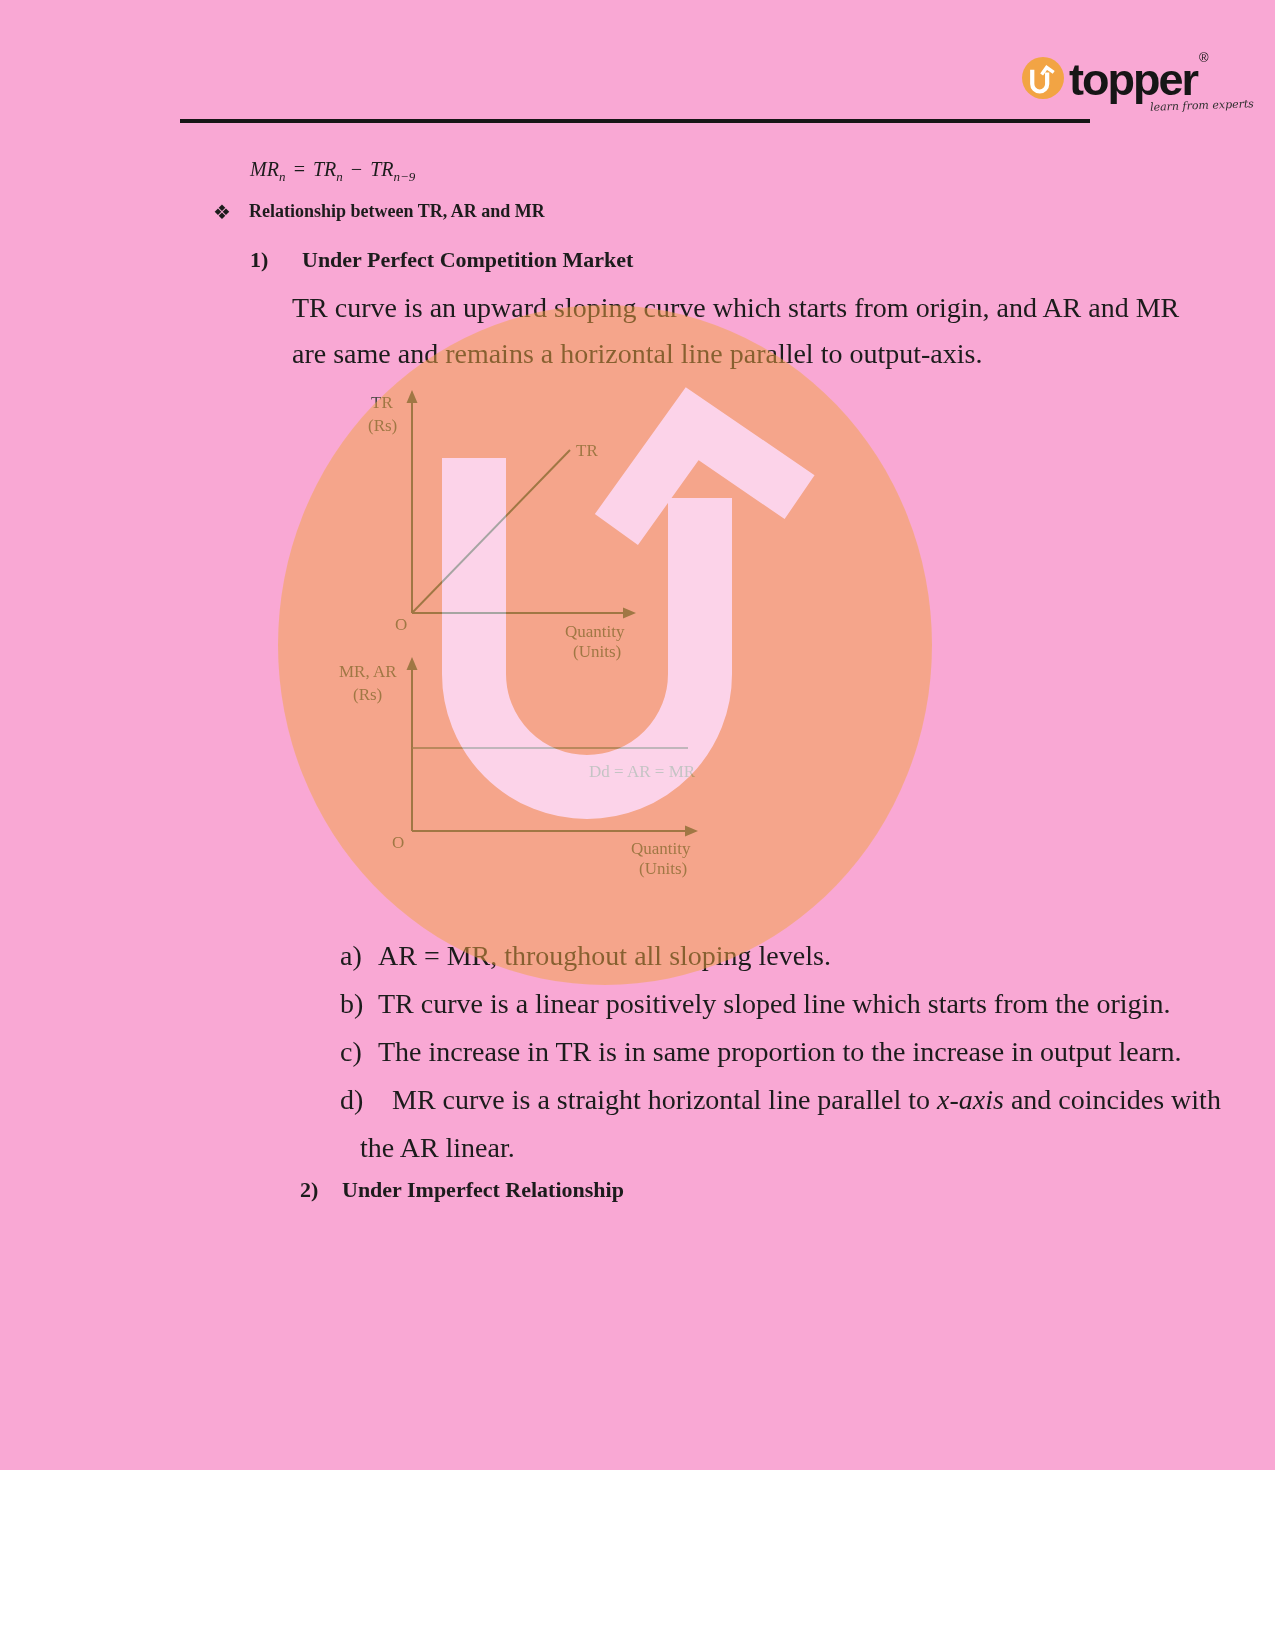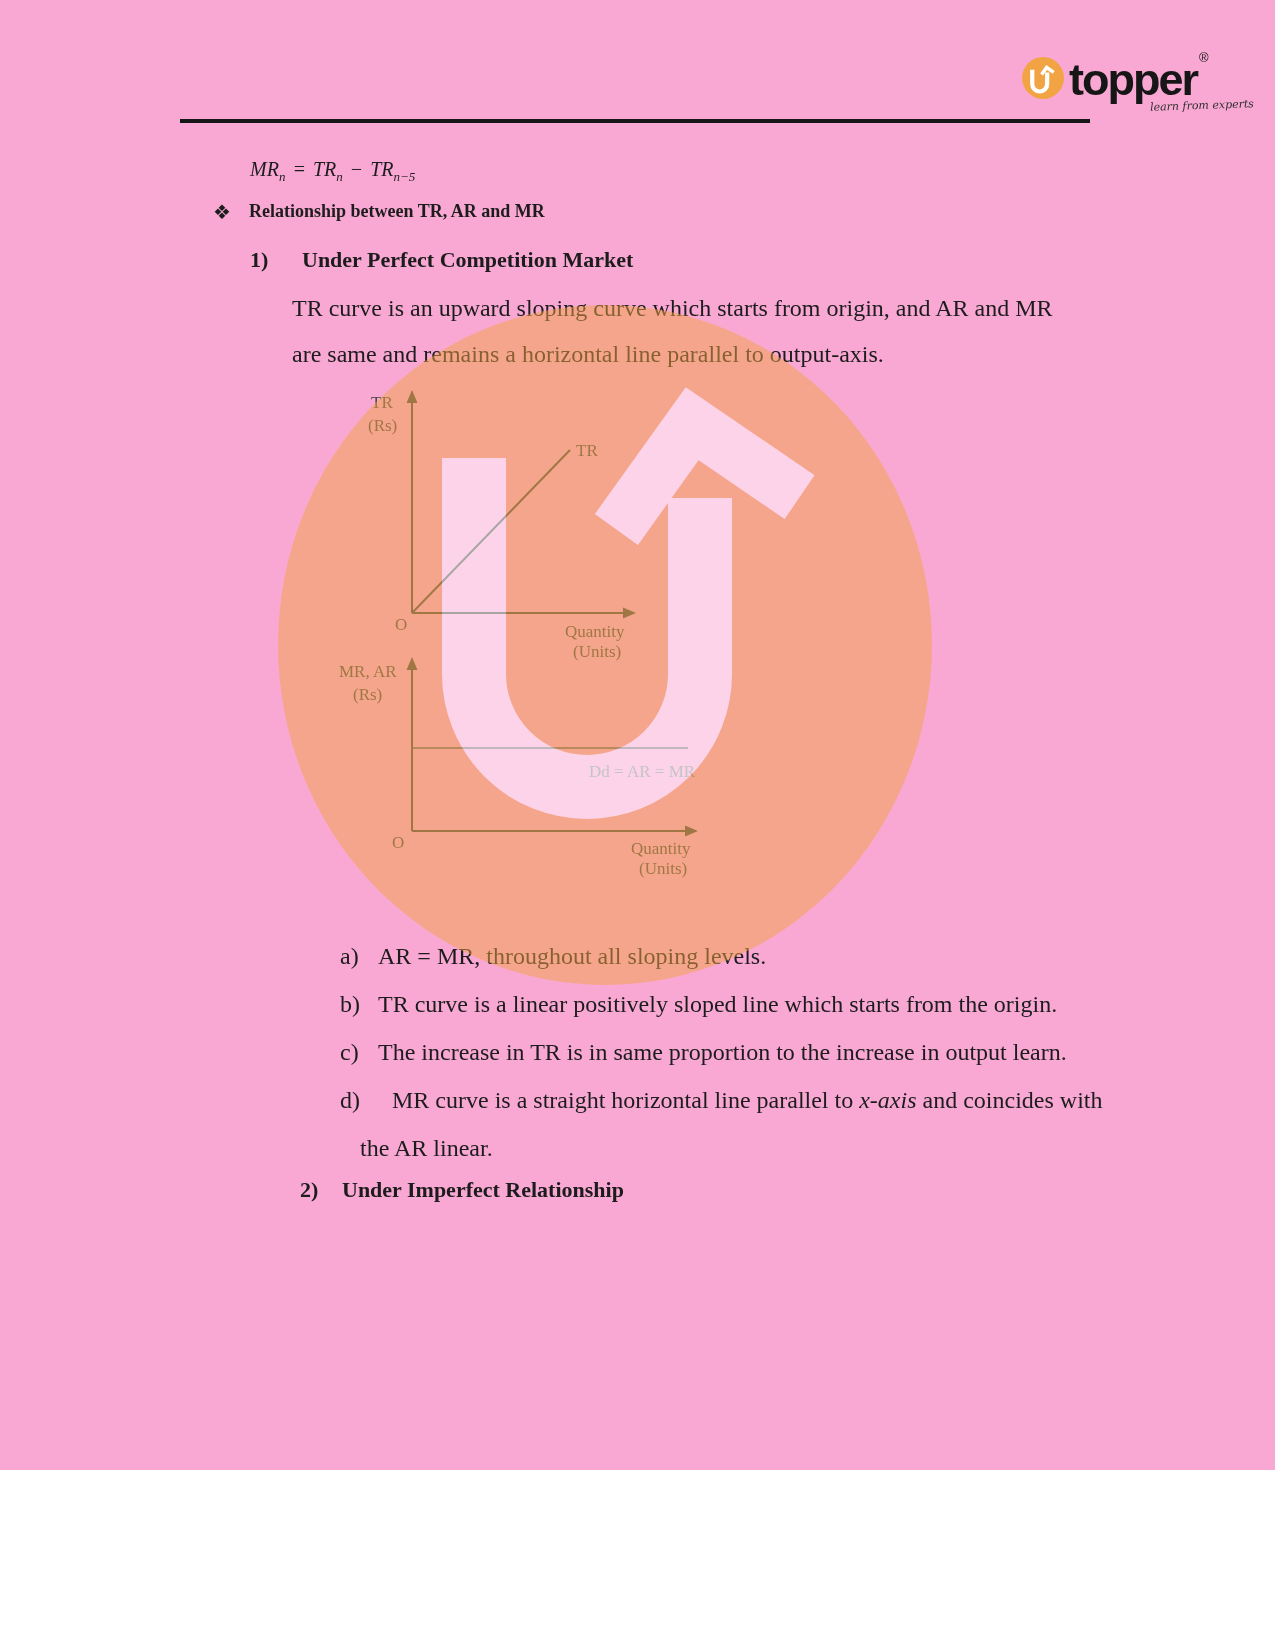--- a/index.html
+++ b/index.html
@@ -16,21 +16,21 @@
   .tagline{font-family:"DejaVu Serif",serif;font-style:italic;font-size:11px;color:#2e2e2e;
            transform:rotate(-2deg);}
   
   .formula{font-style:italic;font-size:20px;line-height:22px;}
   .formula sub{font-size:13px;line-height:10px;}
   .formula .op{padding:0 7px;}
   .sec-title{font-weight:bold;font-size:18px;line-height:24px;}
   .bullet{font-size:20px;line-height:24px;}
   .sub-marker{font-weight:bold;font-size:22px;line-height:24px;}
   .sub-title{font-weight:bold;font-size:22px;line-height:24px;}
-  .body-line{font-size:24px;line-height:24px;}
+  .body-line{font-size:28px;line-height:24px;}
   .it{font-style:italic;}
   
   .watermark{position:absolute;left:0;top:0;width:1275px;height:1650px;
              opacity:0.5;pointer-events:none;z-index:10;}
   .content{position:relative;z-index:1;}
   .dg-text{font-family:"Liberation Serif",serif;}
 </style>
 </head>
 <body>
 
@@ -54,21 +54,21 @@
       <g transform="translate(22,23.5) scale(0.066) translate(-637,-605)">
         <use href="#umark"></use>
       </g>
     </svg>
     <div class="abs brand" style="left:1069px;top:57px;">topper</div>
     <div class="abs reg" style="left:1199px;top:50px;">®</div>
     <div class="abs tagline" style="left:1150px;top:99px;">learn from experts</div>
     <div class="rule"></div>
 
     <div class="abs formula" style="left:250px;top:158px;">
-      <span>MR</span><sub>n</sub><span class="op">=</span><span>TR</span><sub>n</sub><span class="op">−</span><span>TR</span><sub>n−5</sub>
+      <span>MR</span><sub>n</sub><span class="op">=</span><span>TR</span><sub>n</sub><span class="op">−</span><span>TR</span><sub>n−9</sub>
     </div>
 
     <div class="abs bullet" style="left:213px;top:200px;">❖</div>
     <div class="abs sec-title" style="left:249px;top:199px;">Relationship between TR, AR and MR</div>
 
     <div class="abs sub-marker" style="left:250px;top:248px;">1)</div>
     <div class="abs sub-title" style="left:302px;top:248px;">Under Perfect Competition Market</div>
 
     <div class="abs body-line" style="left:292px;top:296px;">TR curve is an upward sloping curve which starts from origin, and AR and MR</div>
     <div class="abs body-line" style="left:292px;top:342px;">are same and remains a horizontal line parallel to output-axis.</div>

